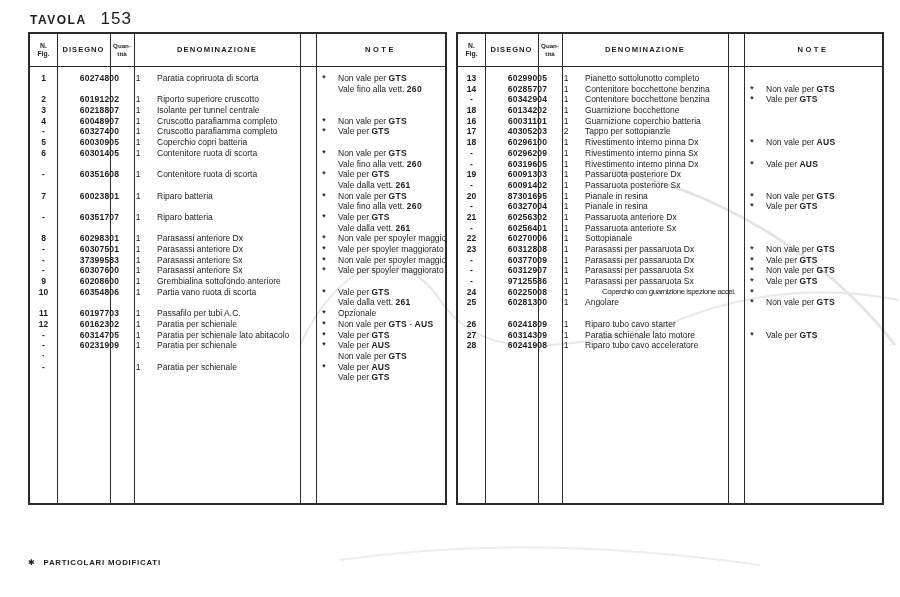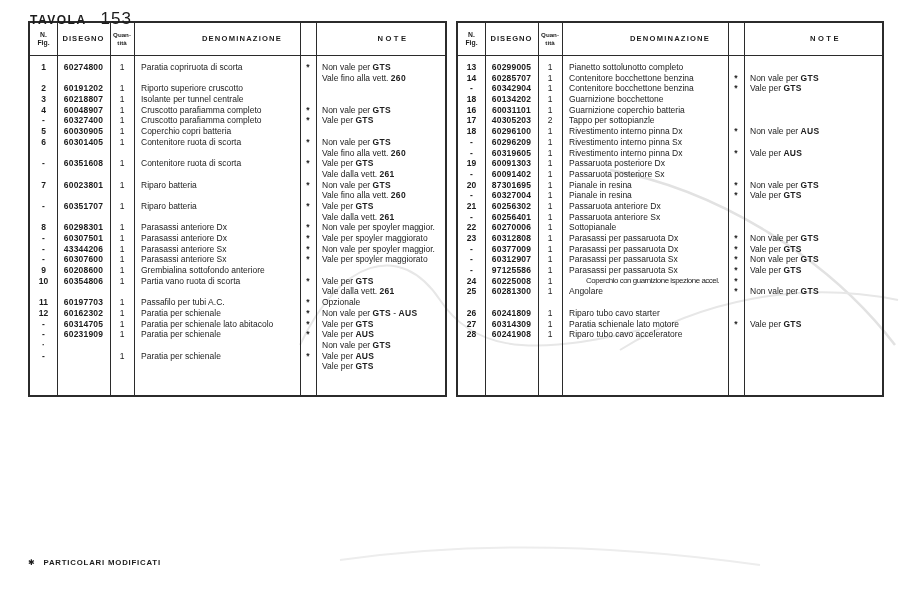--- a/index.html
+++ b/index.html
@@ -9,43 +9,43 @@
   .page{
     position:relative; width:900px; height:597px; background:var(--paper);
     font-family:"Liberation Sans","DejaVu Sans",sans-serif; color:var(--ink);
     overflow:hidden; margin:0 auto;
   }
   .wm{position:absolute;inset:0;z-index:0;}
   .title{position:absolute;left:30px;top:9px;z-index:2;white-space:nowrap;}
   .title .t1{font-size:12px;font-weight:bold;letter-spacing:1.5px;margin-top:30px;}
   .title .t2{font-size:17px;font-weight:normal;margin-left:14px;letter-spacing:1px;}
   .ptable{
-    position:absolute;top:21px;height:376px;border:2px solid var(--line);
+    position:absolute;top:32px;height:473px;border:2px solid var(--line);
     box-sizing:border-box;z-index:1;background:transparent;
   }
   #table-left{left:28px;width:419px;}
   #table-right{left:456px;width:428px;}
   .vline{position:absolute;top:0;bottom:0;width:1px;background:var(--line);}
   .v1{left:27px}.v2{left:80px}.v3{left:104px}.v4{left:270px}.v5{left:286px}
   .thead{
     position:absolute;top:0;left:0;right:0;height:32px;
     border-bottom:1px solid var(--line);display:flex;align-items:center;
     font-weight:bold;
   }
   .thead .h{display:flex;flex-direction:column;align-items:center;justify-content:center;line-height:8px;}
   .h-fig{width:27px;font-size:6.8px;}
   .h-dis{width:53px;font-size:7.6px;letter-spacing:1px;}
   .h-qty{width:24px;font-size:6.2px;}
-  .h-den{width:166px;font-size:7.6px;letter-spacing:1.2px;padding-left:25px;}
+  .h-den{width:166px;font-size:7.6px;letter-spacing:1.2px;}
   .h-ast{width:16px;}
   .h-note{flex:1;font-size:7.6px;letter-spacing:2.5px;}
   .tbody{position:absolute;top:33px;left:0;right:0;padding-top:6px;}
   .trow{display:flex;height:10.7px;line-height:10.7px;font-size:8.5px;white-space:nowrap;}
   .c-fig{width:27px;text-align:center;font-weight:bold;flex:none;}
-  .c-dis{width:53px;text-align:center;font-weight:bold;letter-spacing:.2px;flex:none;}
+  .c-dis{width:53px;text-align:center;font-weight:bold;letter-spacing:.2px;flex:none;padding-left:16px;}
   .c-qty{width:24px;text-align:center;flex:none;}
   .c-den{width:166px;padding-left:7px;box-sizing:border-box;flex:none;overflow:hidden;}
   .c-ast{width:16px;text-align:center;font-weight:bold;flex:none;}
   .c-note{flex:1;padding-left:6px;overflow:hidden;}
   .c-note b{letter-spacing:.3px;}
   .footnote{
     position:absolute;left:28px;top:558px;z-index:2;display:flex;align-items:center;gap:8px;
     font-size:7.8px;font-weight:bold;letter-spacing:.8px;
   }
   .footnote .sym{font-family:"DejaVu Sans",sans-serif;font-size:8px;font-weight:normal;}
@@ -224,21 +224,21 @@
         <div class="trow">
           <span class="c-fig">-</span>
           <span class="c-dis">60307501</span>
           <span class="c-qty">1</span>
           <span class="c-den">Parasassi anteriore Dx</span>
           <span class="c-ast">*</span>
           <span class="c-note">Vale per spoyler maggiorato</span>
         </div>
         <div class="trow">
           <span class="c-fig">-</span>
-          <span class="c-dis">43344206</span>
+          <span class="c-dis">37399583</span>
           <span class="c-qty">1</span>
           <span class="c-den">Parasassi anteriore Sx</span>
           <span class="c-ast">*</span>
           <span class="c-note">Non vale per spoyler maggior.</span>
         </div>
         <div class="trow">
           <span class="c-fig">-</span>
           <span class="c-dis">60307600</span>
           <span class="c-qty">1</span>
           <span class="c-den">Parasassi anteriore Sx</span>

